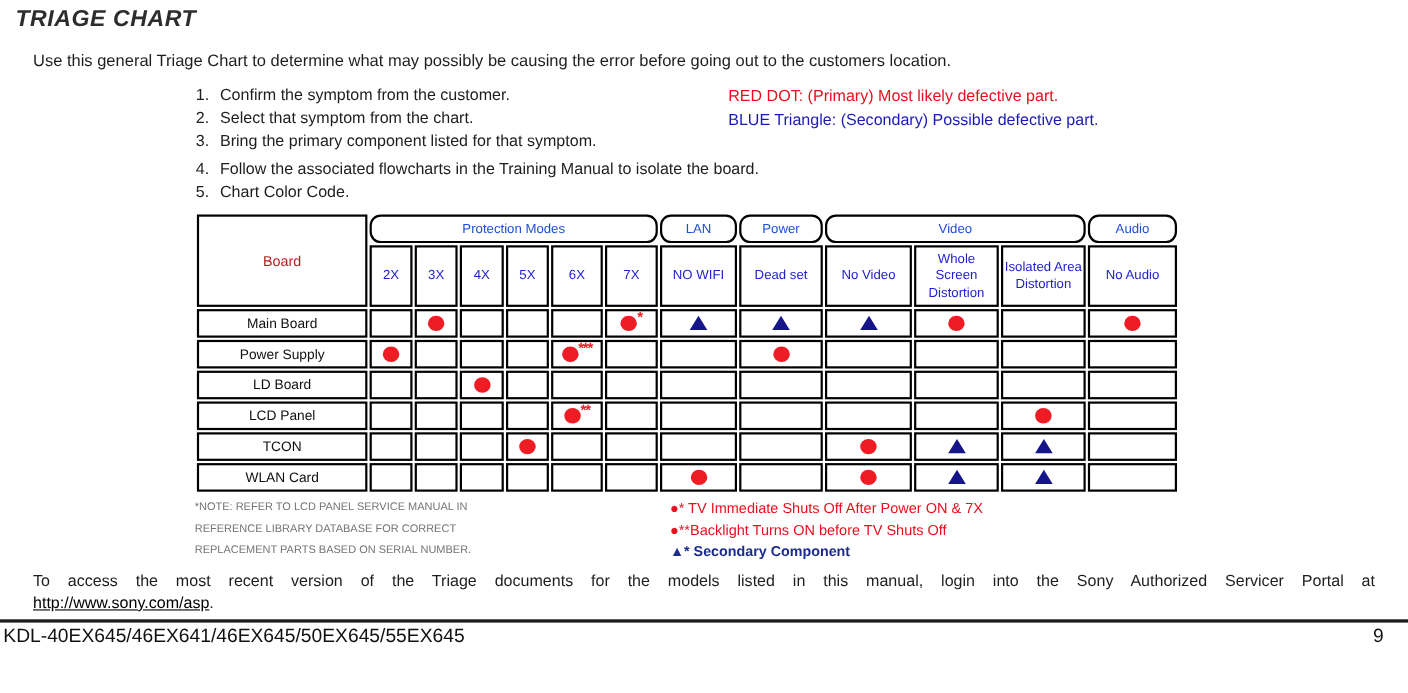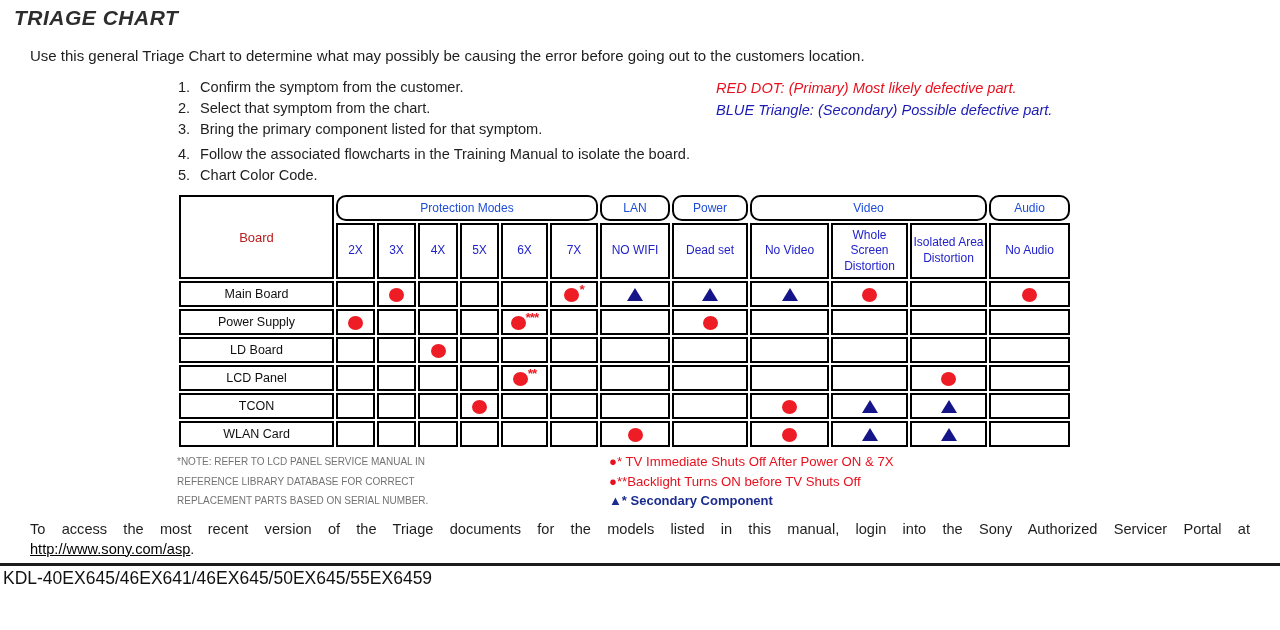--- a/index.html
+++ b/index.html
@@ -8,21 +8,21 @@
 
   .title { margin:6px 0 0 14px; font-size:21px; font-style:italic; font-weight:bold;
            color:#2d2d2d; letter-spacing:.5px; }
 
   .intro { margin:17px 0 0 30px; font-size:15px; }
 
   .steps-row { position:relative; margin:13px 0 0 178px; }
   .step { display:flex; font-size:14.6px; line-height:21px; }
   .step .n { width:22px; }
   .step.gap { margin-top:4px; }
-  .legend { position:absolute; left:538px; top:0; font-size:14.6px; line-height:22px;font-style:italic; }
+  .legend { position:absolute; left:484px; top:0; font-size:14.6px; line-height:22px; }
   .legend .red  { color:#e8101e; }
   .legend .blue { color:#1b1bb4; }
 
   table.triage { border-collapse:separate; border-spacing:2px; table-layout:fixed;
                  width:895px; margin:7px 0 0 177px; }
   .triage td, .triage th { box-sizing:border-box; border:2px solid #000; text-align:center;
                  vertical-align:middle; padding:0; background:#fff; font-weight:normal; }
   .corner   { background:#8dc7f2; font-size:13px; color:#b91c1c; }
   .grp      { font-size:12px; height:26px; color:#1d4ed8;border-radius:10px; }
   .grp-pm   { background:#8dc7f2; }
@@ -47,21 +47,21 @@
   .note-red  { color:#e8101e; }
   .note-blue { color:#1b2c8e; font-weight:bold; font-size:13px; }
 
   .access { margin:10px 30px 0 30px; font-size:14.6px; }
   .access .l1 { text-align:justify; text-align-last:justify; }
   .access .l2 { margin-top:4px; }
   a.link { color:#000000; text-decoration:underline; }
   .after-link { color:#1e1e1e; }
 
   .rule { height:3px; background:#1c1c1c; margin-top:6px; }
-  .footer { display:flex; padding:2px 22px 0 3px;
+  .footer { display:flex; justify-content:space-between; padding:2px 22px 0 3px;
             font-size:17.5px; color:#111; }
 </style>
 </head>
 <body>
 
 <div class="title">TRIAGE CHART</div>
 
 <div class="intro">Use this general Triage Chart to determine what may possibly be causing the error before going out to the customers location.</div>
 
 <div class="steps-row">

